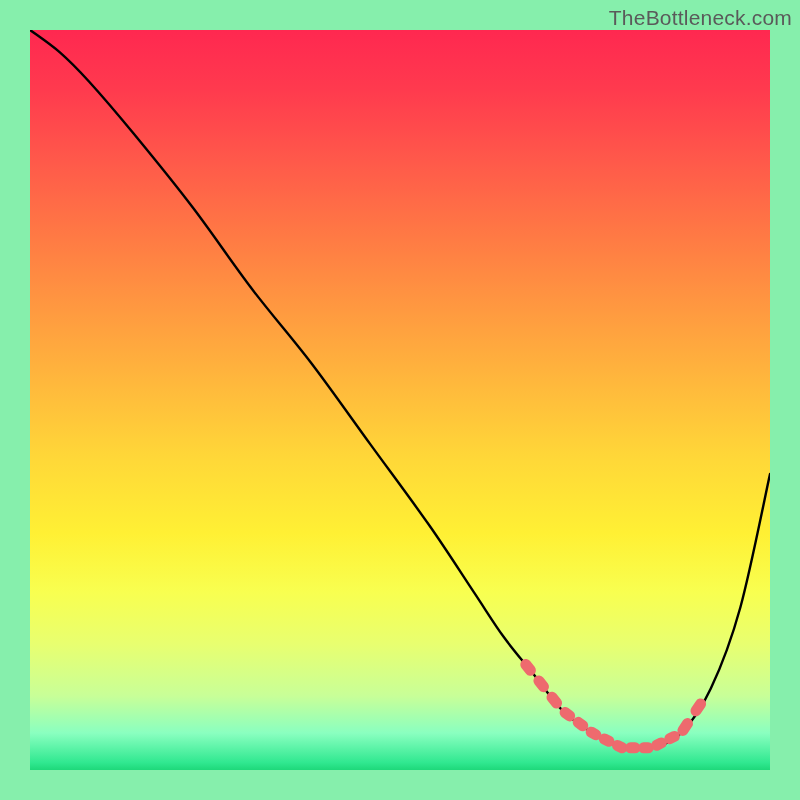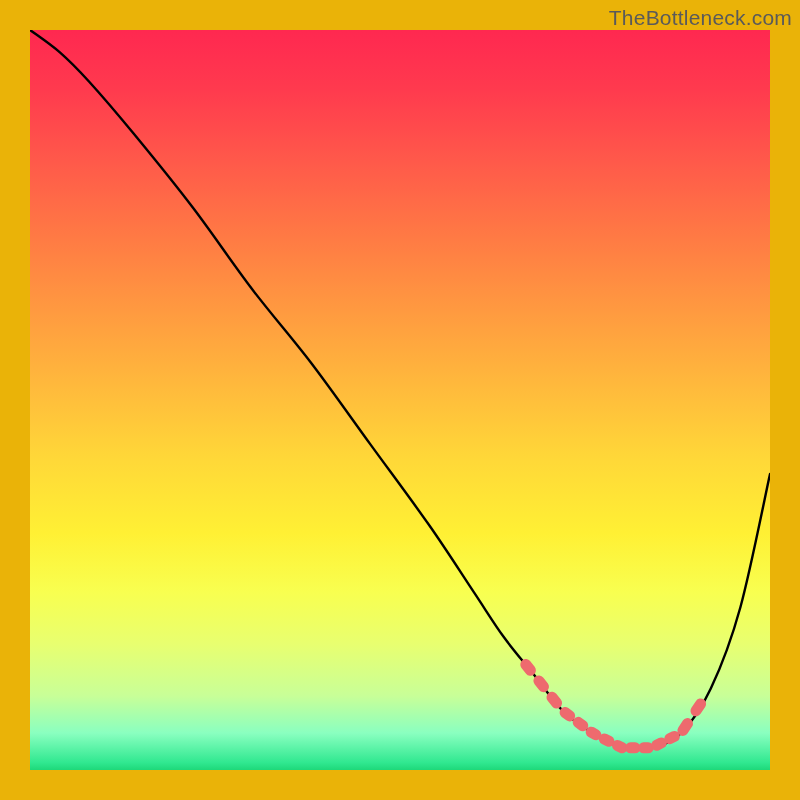--- a/index.html
+++ b/index.html
@@ -10,21 +10,21 @@
     background: #000;
     overflow: hidden;
     font-family: Arial, Helvetica, sans-serif;
   }
   .frame {
     position: absolute;
     left: 0;
     top: 0;
     width: 800px;
     height: 800px;
-    background: #eab308;
+    background: #86efac;
   }
   .plot {
     position: absolute;
     left: 30px;
     top: 30px;
     width: 740px;
     height: 740px;
     background: linear-gradient(
       to bottom,
       #ff2850 0%,

